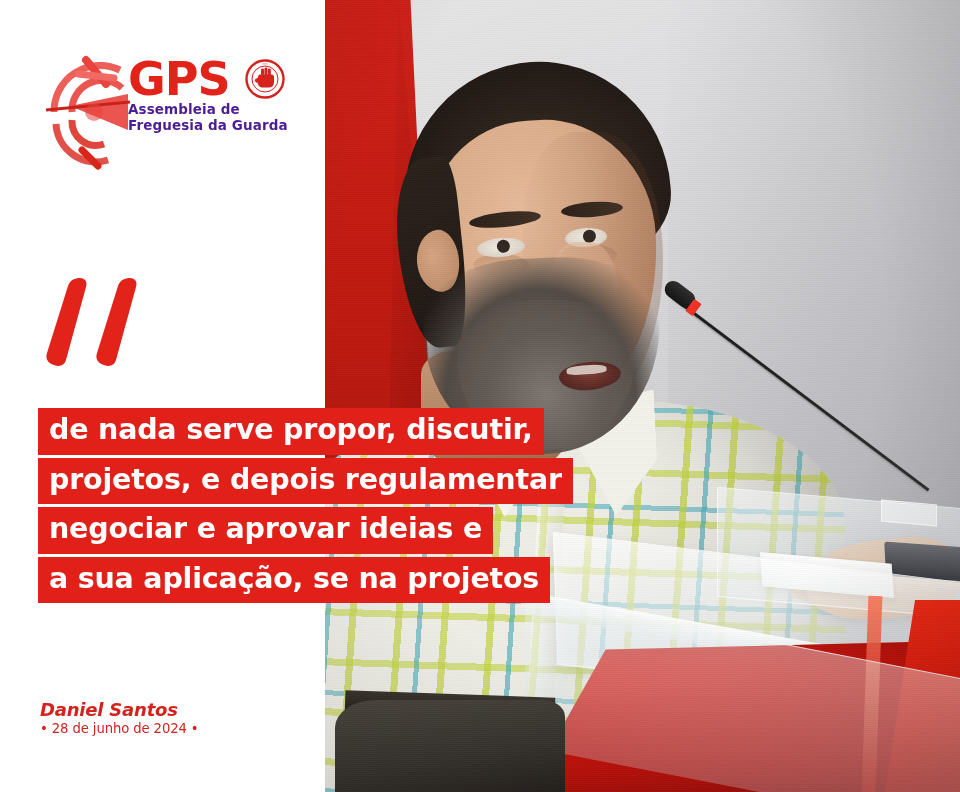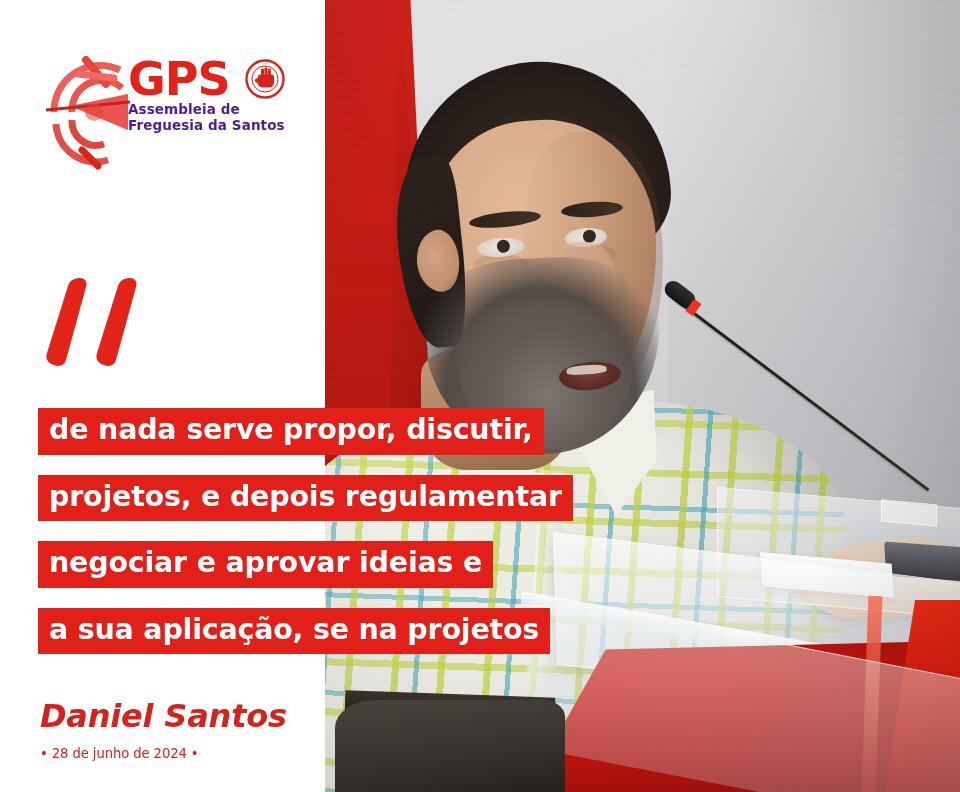--- a/index.html
+++ b/index.html
@@ -388,51 +388,51 @@
     width:max-content;
     max-width:600px;
     background:#e2201a;
     color:#ffffff;
     font-family:"DejaVu Sans", sans-serif;
     font-weight:bold;
     font-size:28.5px;
     line-height:1;
     letter-spacing:-.2px;
     padding:8px 11px 10px 11px;
-    margin-bottom:20px;
+    margin-bottom:3px;
     white-space:nowrap;
     position:relative;
     z-index:5;
   }
 
   
   .attrib{
     position:absolute;left:40px;top:700px;width:280px;
   }
   .attrib-name{
     font-family:"DejaVu Sans", sans-serif;
     font-style:italic;
     font-weight:bold;
-    font-size:32px;
+    font-size:18px;
     line-height:1.06;
     color:#d4221c;
     letter-spacing:-.2px;
   }
   .attrib-session{
     margin-top:4px;
     font-family:"DejaVu Sans", sans-serif;
     font-weight:bold;
     font-size:13.2px;
     line-height:1.25;
     color:#d4221c;
     letter-spacing:-.1px;
     white-space:nowrap;
   }
   .attrib-date{
-    margin-top:12px;
+    margin-top:2px;
     font-family:"DejaVu Sans", sans-serif;
     font-weight:normal;
     font-size:13.2px;
     line-height:1.25;
     color:#d4221c;
     letter-spacing:-.1px;
     white-space:nowrap;
   }
 </style>
 </head>
@@ -550,21 +550,21 @@
                 <path d="M14.6 15.6 h11.8 a2.6 2.6 0 0 1 2.6 2.6 v5.4 a5 5 0 0 1 -5 5 h-6.6 a4.4 4.4 0 0 1 -4.4 -4.4 v-6 a2.6 2.6 0 0 1 1.6 -2.6 z"></path>
                 <path d="M13.2 18.4 l-2.6 1.6 a1.6 1.6 0 0 0 -.3 2.4 l2.4 2.4 z"></path>
               </g>
               <g fill="#d4221c" font-family="DejaVu Sans, sans-serif" font-size="3" font-weight="bold">
                 <text x="20" y="5.6" text-anchor="middle">•••</text>
               </g>
             </svg>
           </span>
         </div>
         <div class="logo-sub">Assembleia de</div>
-        <div class="logo-sub">Freguesia da Santos</div>
+        <div class="logo-sub">Freguesia da Guarda</div>
       </div>
     </div>
 
     <div class="quote-mark">
       <svg width="120" height="92" viewBox="0 0 120 92" aria-hidden="true">
         <path d="M36 2 C40 2 44 5 42 11 L22 84 C20 90 15 91 10 89 C4 87 1 83 3 77 L24 10 C26 4 31 2 36 2 Z" fill="#e2231a"></path>
         <path d="M86 2 C90 2 94 5 92 11 L72 84 C70 90 65 91 60 89 C54 87 51 83 53 77 L74 10 C76 4 81 2 86 2 Z" fill="#e2231a"></path>
       </svg>
     </div>
 

